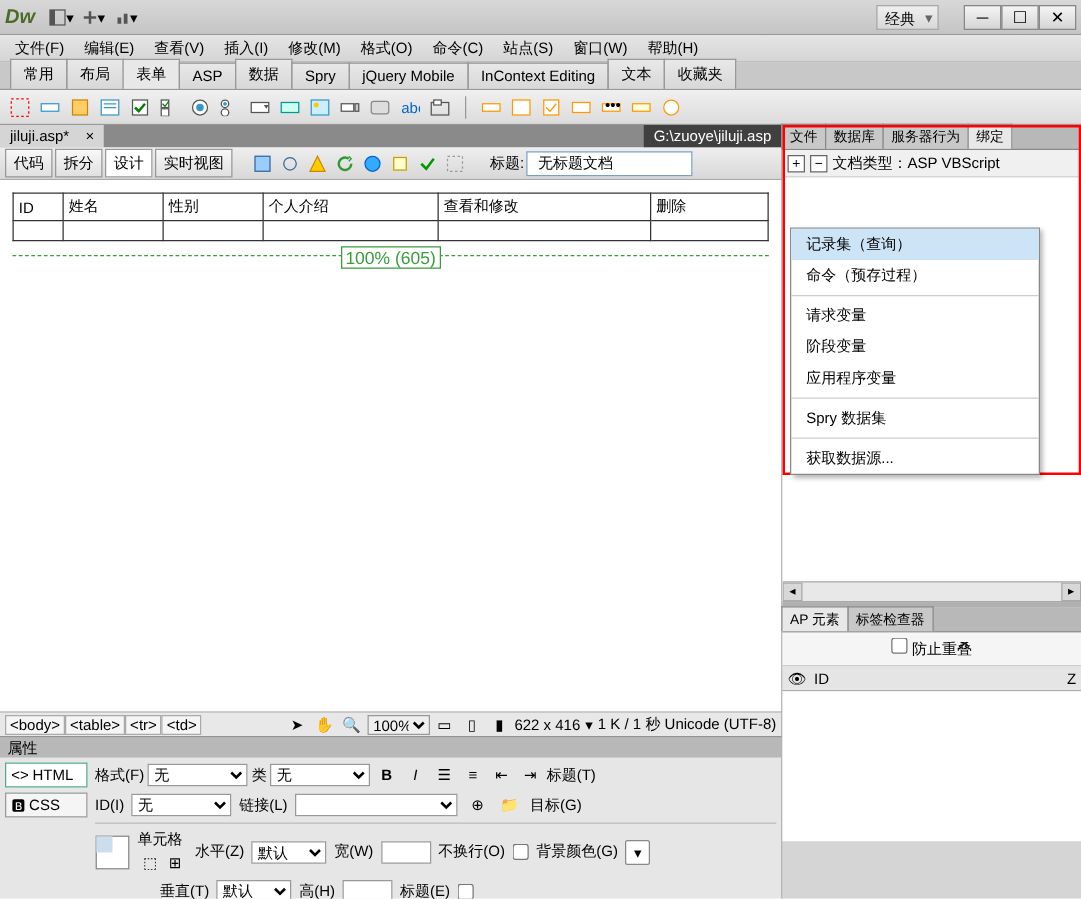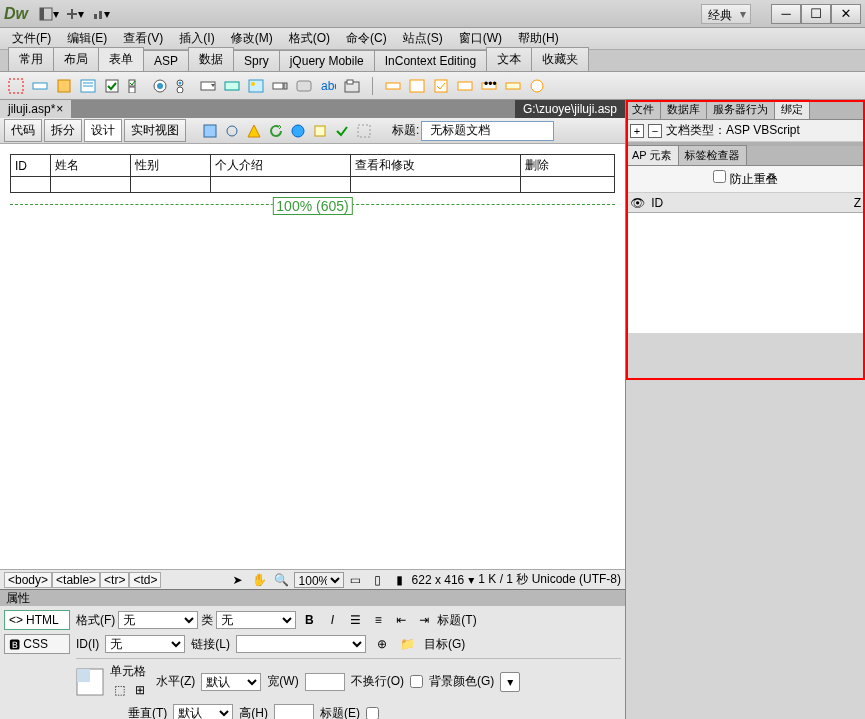--- a/index.html
+++ b/index.html
@@ -15,21 +15,21 @@
 .menubar{height:22px;background:linear-gradient(#e5e5e5,#d5d5d5);display:flex;align-items:flex-start;padding:0 4px;border-bottom:1px solid #aaa}
 .menuitem{padding:2px 8px;cursor:pointer}
 .tabstrip{height:22px;background:#c8c8c8;border-bottom:1px solid #999;display:flex;align-items:flex-end;padding-left:8px}
 .tabstrip .tab{padding:3px 10px;background:linear-gradient(#e8e8e8,#d8d8d8);border:1px solid #999;border-bottom:none;margin-right:-1px;cursor:pointer}
 .tabstrip .tab.active{background:#e8e8e8}
 .icontoolbar{height:28px;background:linear-gradient(#f0f0f0,#dcdcdc);border-bottom:1px solid #999;display:flex;align-items:center;padding:0 6px;gap:4px}
 .icnbtn{width:20px;height:20px;border:1px solid transparent;display:flex;align-items:center;justify-content:center;cursor:pointer;border-radius:2px}
 .body-row{display:flex;height:calc(719px - 28px - 22px - 22px - 28px)}
 .editor-area{flex:0 0 626px;display:flex;flex-direction:column;border-right:1px solid #888}
 .doc-tabbar{height:18px;background:#8a8a8a;display:flex;align-items:center}
-.doc-tab{background:#d5d5d5;padding:2px 8px;display:flex;align-items:center;gap:1px;color:#000}
+.doc-tab{background:#d5d5d5;padding:2px 8px;display:flex;align-items:center;gap:13px;color:#000}
 .doc-tab .close{cursor:pointer}
 .doc-path{margin-left:auto;color:#fff;background:#404040;padding:2px 8px}
 .doc-toolbar{height:26px;background:linear-gradient(#eee,#d8d8d8);border-bottom:1px solid #aaa;display:flex;align-items:center;padding:0 4px;gap:2px}
 .viewbtn{padding:2px 6px;border:1px solid #999;background:linear-gradient(#f8f8f8,#e0e0e0);cursor:pointer}
 .viewbtn.active{background:#fff}
 .title-input{border:1px solid #7a9ec5;height:20px;width:133px;padding:0 8px}
 .canvas{flex:1;background:#fff;padding:10px;position:relative}
 .data-table{border-collapse:collapse;width:605px}
 .data-table td{border:1px solid #333;padding:2px 4px;height:16px;text-align:left}
 .ruler{margin-top:4px;height:14px;position:relative;width:605px}
@@ -426,20 +426,39 @@
       <div class="panel-tab">文件</div>
       <div class="panel-tab">数据库</div>
       <div class="panel-tab">服务器行为</div>
       <div class="panel-tab active">绑定</div>
     </div>
     <div class="binding-hdr">
       <span class="plusminus">+</span>
       <span class="plusminus">−</span>
       <span>文档类型：ASP VBScript</span>
     </div>
+    <div class="binding-body">
+      <div class="context-menu">
+        <div class="cm-item hl">记录集（查询）</div>
+        <div class="cm-item">命令（预存过程）</div>
+        <div class="cm-sep"></div>
+        <div class="cm-item">请求变量</div>
+        <div class="cm-item">阶段变量</div>
+        <div class="cm-item">应用程序变量</div>
+        <div class="cm-sep"></div>
+        <div class="cm-item">Spry 数据集</div>
+        <div class="cm-sep"></div>
+        <div class="cm-item">获取数据源...</div>
+      </div>
+      <div class="binding-scroll">
+        <div class="arrow">◂</div>
+        <div class="track"></div>
+        <div class="arrow">▸</div>
+      </div>
+    </div>
 
     <div class="ap-panel">
       <div class="panel-tabs">
         <div class="panel-tab active">AP 元素</div>
         <div class="panel-tab">标签检查器</div>
       </div>
       <div style="background:#f5f5f5;padding:4px;text-align:center;border-bottom:1px solid #ccc">
         <input type="checkbox" style="">
         <label>防止重叠</label>
       </div>

